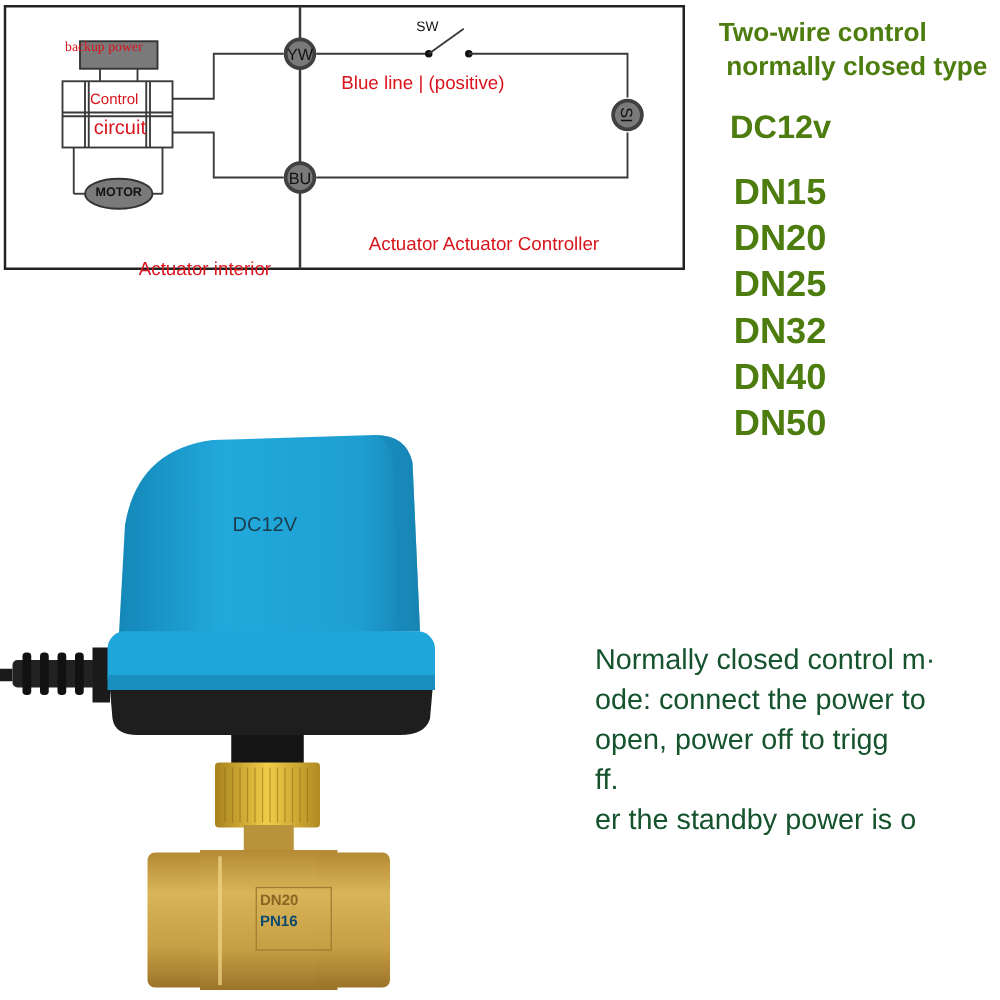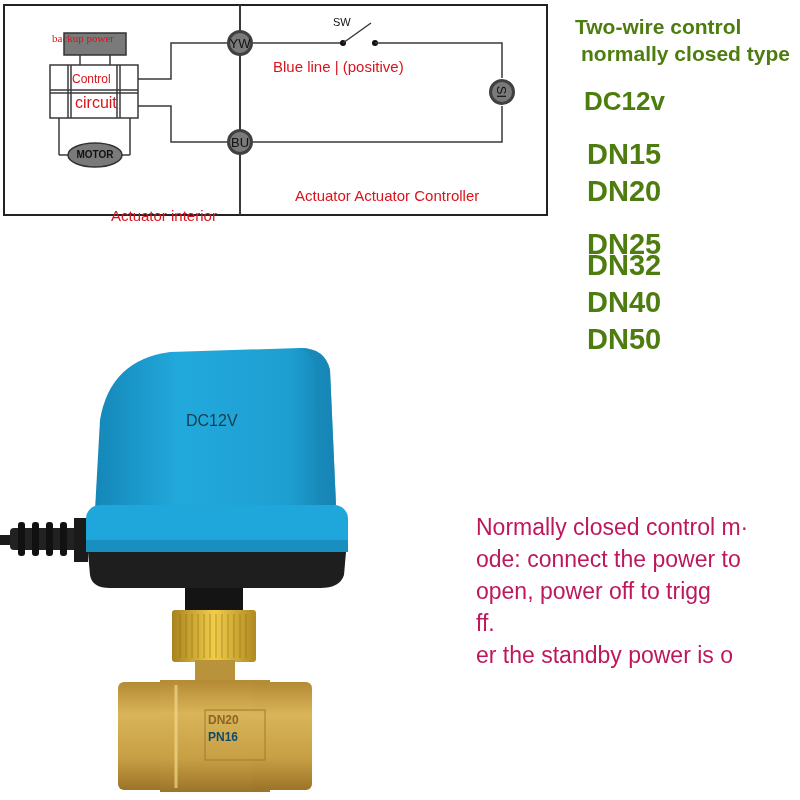--- a/index.html
+++ b/index.html
@@ -5,21 +5,21 @@
   html,body{margin:0;padding:0;}
   body{width:800px;height:800px;background:#ffffff;position:relative;overflow:hidden;font-family:"DejaVu Sans",sans-serif;}
   
   #diagram{position:absolute;left:0;top:0;width:560px;height:230px;}
   .dlabel{position:absolute;color:#d8141c;font-family:"Liberation Sans",sans-serif;white-space:nowrap;}
   .node{position:absolute;width:26px;height:26px;border-radius:50%;background:#7a7a7a;border:3px solid #404040;color:#111;font-family:"Liberation Sans",sans-serif;font-size:13px;display:flex;align-items:center;justify-content:center;box-sizing:border-box;}
   
   .spec{position:absolute;font-family:"Liberation Sans",sans-serif;color:#4d7c0f;white-space:nowrap;font-weight:bold;}
   .dn{font-size:29px;left:587px;line-height:37px;}
   
-  #note{position:absolute;left:476px;top:511px;width:320px;font-family:"Liberation Sans",sans-serif;color:#be185d;font-size:23px;line-height:32px;}
+  #note{position:absolute;left:476px;top:511px;width:320px;font-family:"Liberation Sans",sans-serif;color:#14532d;font-size:23px;line-height:32px;}
   #note div{white-space:nowrap;}
   
   #photo{position:absolute;left:0;top:330px;width:400px;height:470px;}
   .cap-label{position:absolute;font-family:"Liberation Sans",sans-serif;color:#1a3c4a;white-space:nowrap;}
 </style>
 </head>
 <body>
 
 <div id="diagram">
   <svg width="560" height="230" style="position:absolute;left:0;top:0">
@@ -70,21 +70,21 @@
   <div class="dlabel" style="left:273px;top:58px;font-size:15px;">Blue line | (positive)</div>
   <div class="dlabel" style="left:111px;top:182px;font-size:15px;margin-top:25px;">Actuator interior</div>
   <div class="dlabel" style="left:295px;top:187px;font-size:15px;">Actuator Actuator Controller</div>
 </div>
 
 <div class="spec" style="left:575px;top:15px;font-size:21px;">Two-wire control</div>
 <div class="spec" style="left:581px;top:42px;font-size:21px;">normally closed type</div>
 <div class="spec" style="left:584px;top:86px;font-size:26px;">DC12v</div>
 <div class="spec dn" style="top:136px;">DN15</div>
 <div class="spec dn" style="top:173px;">DN20</div>
-<div class="spec dn" style="top:210px;margin-top:16px;">DN25</div>
+<div class="spec dn" style="top:210px;">DN25</div>
 <div class="spec dn" style="top:247px;">DN32</div>
 <div class="spec dn" style="top:284px;">DN40</div>
 <div class="spec dn" style="top:321px;">DN50</div>
 
 <div id="note">
   <div>Normally closed control m·</div>
   <div>ode: connect the power to</div>
   <div> open, power off to trigg</div>
   <div>ff.</div>
   <div>er the standby power is o</div>

